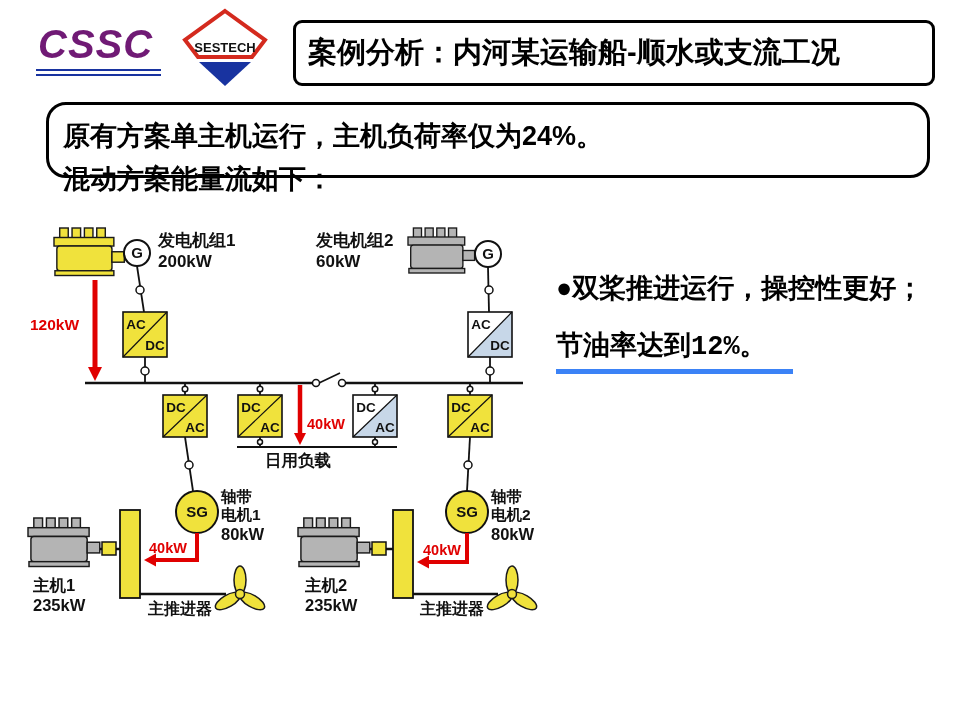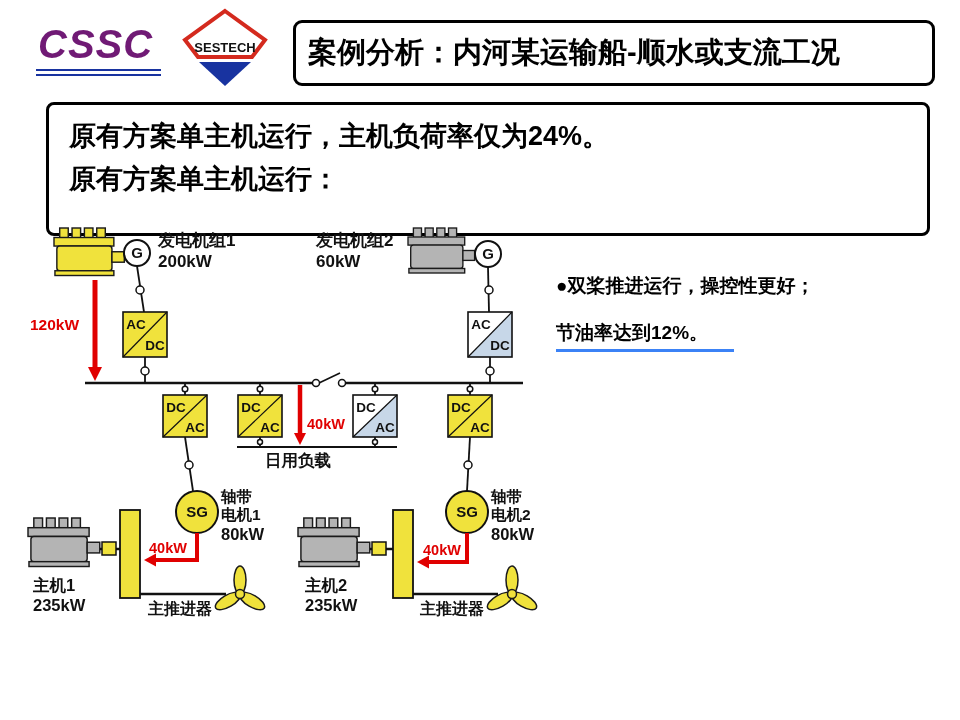--- a/index.html
+++ b/index.html
@@ -8,56 +8,56 @@
 
   
   .cssc{position:absolute;left:36px;top:22px;font-style:italic;font-weight:900;font-size:40px;
         color:#701a75;letter-spacing:1px;border-bottom:7px double #1833a0;padding:0 8px 2px 2px;}
   .sestech{position:absolute;left:180px;top:8px;}
 
   
   .title-box{position:absolute;left:293px;top:20px;width:642px;height:66px;border:3px solid #000;
              border-radius:9px;display:flex;align-items:center;padding:8px 12px;box-sizing:border-box;background:#fff;}
   .title-box span{font-size:29px;font-weight:bold;white-space:nowrap;}
-  .intro-box{position:absolute;left:46px;top:102px;width:884px;height:134px;border:3px solid #000;
-             border-radius:8px;box-sizing:border-box;padding:10px 20px;background:#fff;}
+  .intro-box{position:absolute;left:46px;top:102px;width:884px;height:76px;border:3px solid #000;
+             border-radius:20px;box-sizing:border-box;padding:10px 14px;background:#fff;}
   .intro-line{font-size:27px;font-weight:bold;line-height:1.6;white-space:nowrap;}
 
   
   .diagram{position:absolute;left:0;top:220px;}
   svg text{font-weight:bold;fill:#111;font-family:"Liberation Sans","DejaVu Sans",sans-serif;}
   .lab17{font-size:17px;} .lab16{font-size:16.5px;} .lab155{font-size:15.5px;}
   .boxlab{font-size:13.5px;} .glab{font-size:15px;} .plab{font-size:16px;}
   .redlab{fill:#e00000;font-size:14.5px;} .redlabbig{fill:#e00000;font-size:15.5px;}
 
   
   .bullets{position:absolute;left:556px;top:274px;width:398px;}
-  .bullet-item{font-size:19px;font-weight:bold;margin-bottom:23px;line-height:1.25;white-space:nowrap;}
-  .bullet-item .ul{border-bottom:3px solid #3b82f6;padding:0 26px 4px 0;display:inline-block;}
+  .bullet-item{font-size:27px;font-weight:bold;margin-bottom:23px;line-height:1.25;white-space:nowrap;font-family:Liberation Mono, monospace;}
+  .bullet-item .ul{border-bottom:5px solid #3b82f6;padding:0 26px 4px 0;display:inline-block;}
 </style>
 </head>
 <body>
 
 <div class="slide">
 
   <div class="cssc">CSSC</div>
 
   <svg class="sestech" width="90" height="84" viewBox="0 0 90 84">
     <path d="M45,3 L85,32 L72,49 L18,49 L5,32 Z" fill="#ffffff" stroke="#d42a1e" stroke-width="4"></path>
     <text x="45" y="44" text-anchor="middle" font-size="13" fill="#d42a1e">SESTECH</text>
     <path d="M19,54 L71,54 L45,78 Z" fill="#1833a0"></path>
   </svg>
 
   <div class="title-box">
     <span>案例分析：内河某运输船-顺水或支流工况</span>
   </div>
 
   <div class="intro-box">
     <div class="intro-line">原有方案单主机运行，主机负荷率仅为24%。</div>
-    <div class="intro-line">原有方案单主机运行：</div>
+    <div class="intro-line">混动方案能量流如下：</div>
   </div>
 
   <svg class="diagram" width="560" height="440" viewBox="0 0 560 440">
     <defs>
       <g id="engine-shape" stroke="#1a1a1a" stroke-width="1.5">
         <rect x="6" y="0" width="9" height="11" fill="currentColor"></rect>
         <rect x="19" y="0" width="9" height="11" fill="currentColor"></rect>
         <rect x="32" y="0" width="9" height="11" fill="currentColor"></rect>
         <rect x="45" y="0" width="9" height="11" fill="currentColor"></rect>
         <rect x="0" y="10" width="63" height="9" fill="currentColor"></rect>

